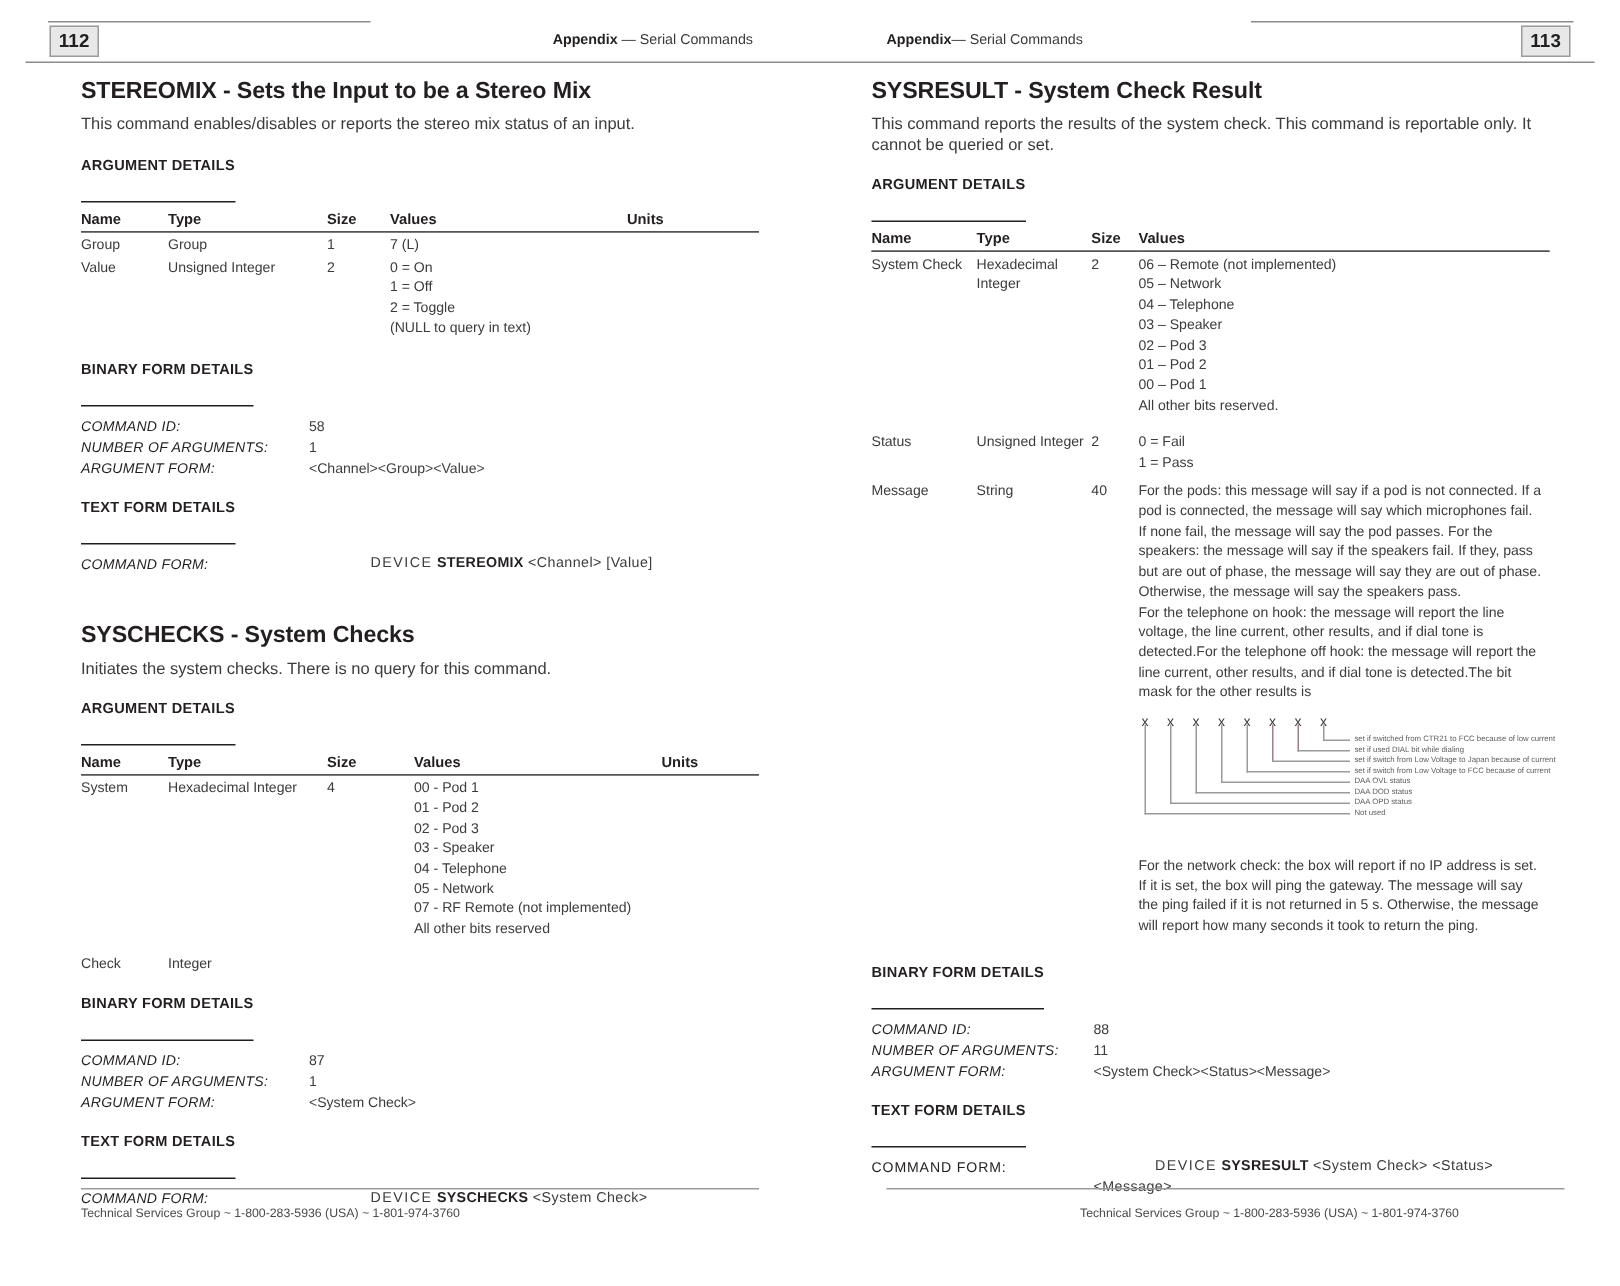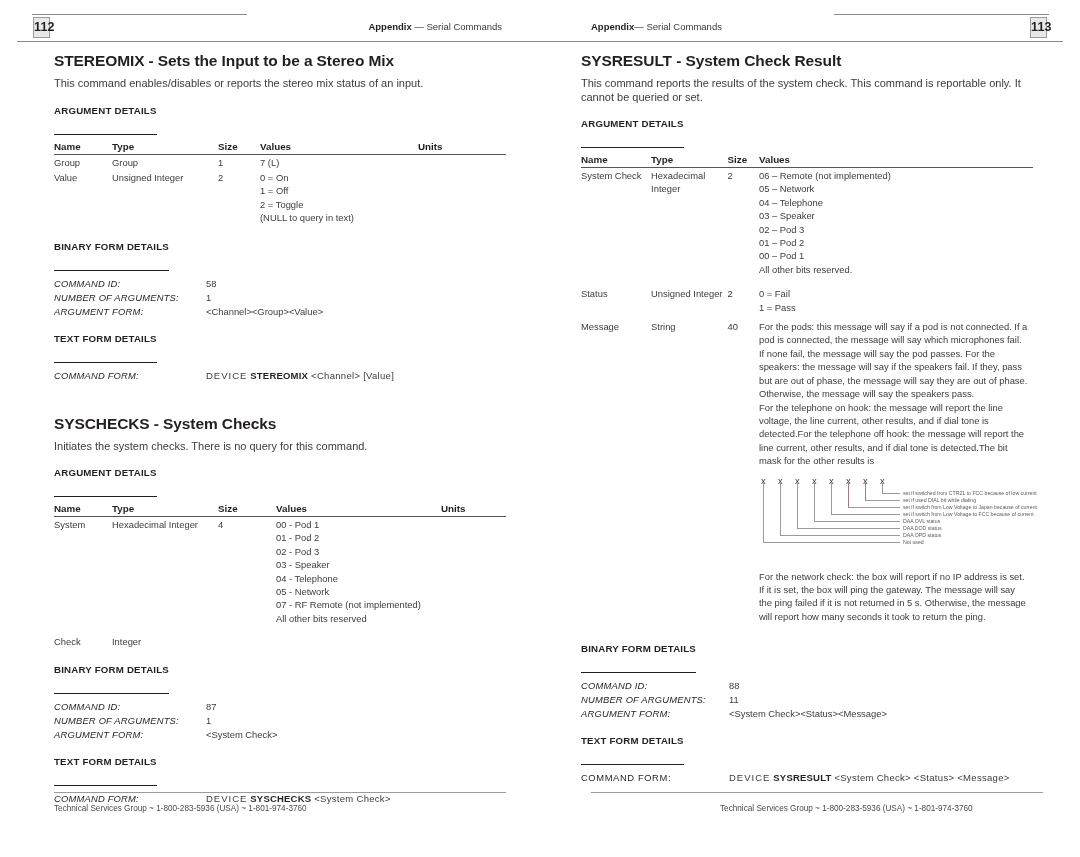--- a/index.html
+++ b/index.html
@@ -20,21 +20,21 @@
   
   .header { position: absolute; top: 14px; left: 0; width: 540px; height: 30px; }
   .hdr-rule-top {
     position: absolute; height: 1px; background: #8c8c8c; top: 0;
   }
   .hdr-rule-bot {
     position: absolute; height: 1px; background: #8c8c8c; top: 27px;
   }
   .pagenum {
     position: absolute; top: 3px;
-    width: 17px; height: 21px;
+    width: 33px; height: 21px;
     background: #e8e8e8;
     border: 1px solid #9b9b9b;
     font-size: 12.5px; font-weight: bold;
     color: #231f20;
     text-align: center; line-height: 19px;
     letter-spacing: .2px;
   }
   .hdr-text {
     position: absolute; top: 7px;
     font-size: 9.5px; color: #3a3a3a; white-space: nowrap;
@@ -104,21 +104,21 @@
     font-style: italic; color: #231f20; white-space: nowrap;
     letter-spacing: .2px;
   }
   .formrow .v { color: #3c3c3c; }
   .formrow.plain .k { font-style: normal; letter-spacing: .6px; }
 
   .kcol-l { width: 152px; flex: 0 0 152px; }
   .kcol-r { width: 148px; flex: 0 0 148px; }
 
   .devline { font-size: 9.5px; color: #3c3c3c; letter-spacing: .3px; }
-  .devline .dev { letter-spacing: 1px; }
+  .devline .dev { letter-spacing: 1px; margin-left: 41px; }
   .devline b { font-weight: bold; color: #231f20; letter-spacing: .2px; }
 
   
   .bitmask { position: relative; width: 270px; height: 86px; margin: 6px 0 10px 0; }
   .bitmask .xchar { position: absolute; top: 0; }
   .bitmask .bline { position: absolute; background: #9a9a9a; }
   .bitmask .bline.red { background: #9f7d80; }
   .bitmask .blabel {
     position: absolute; font-size: 5.2px; color: #5d5d5d;
     white-space: nowrap; line-height: 6px;

